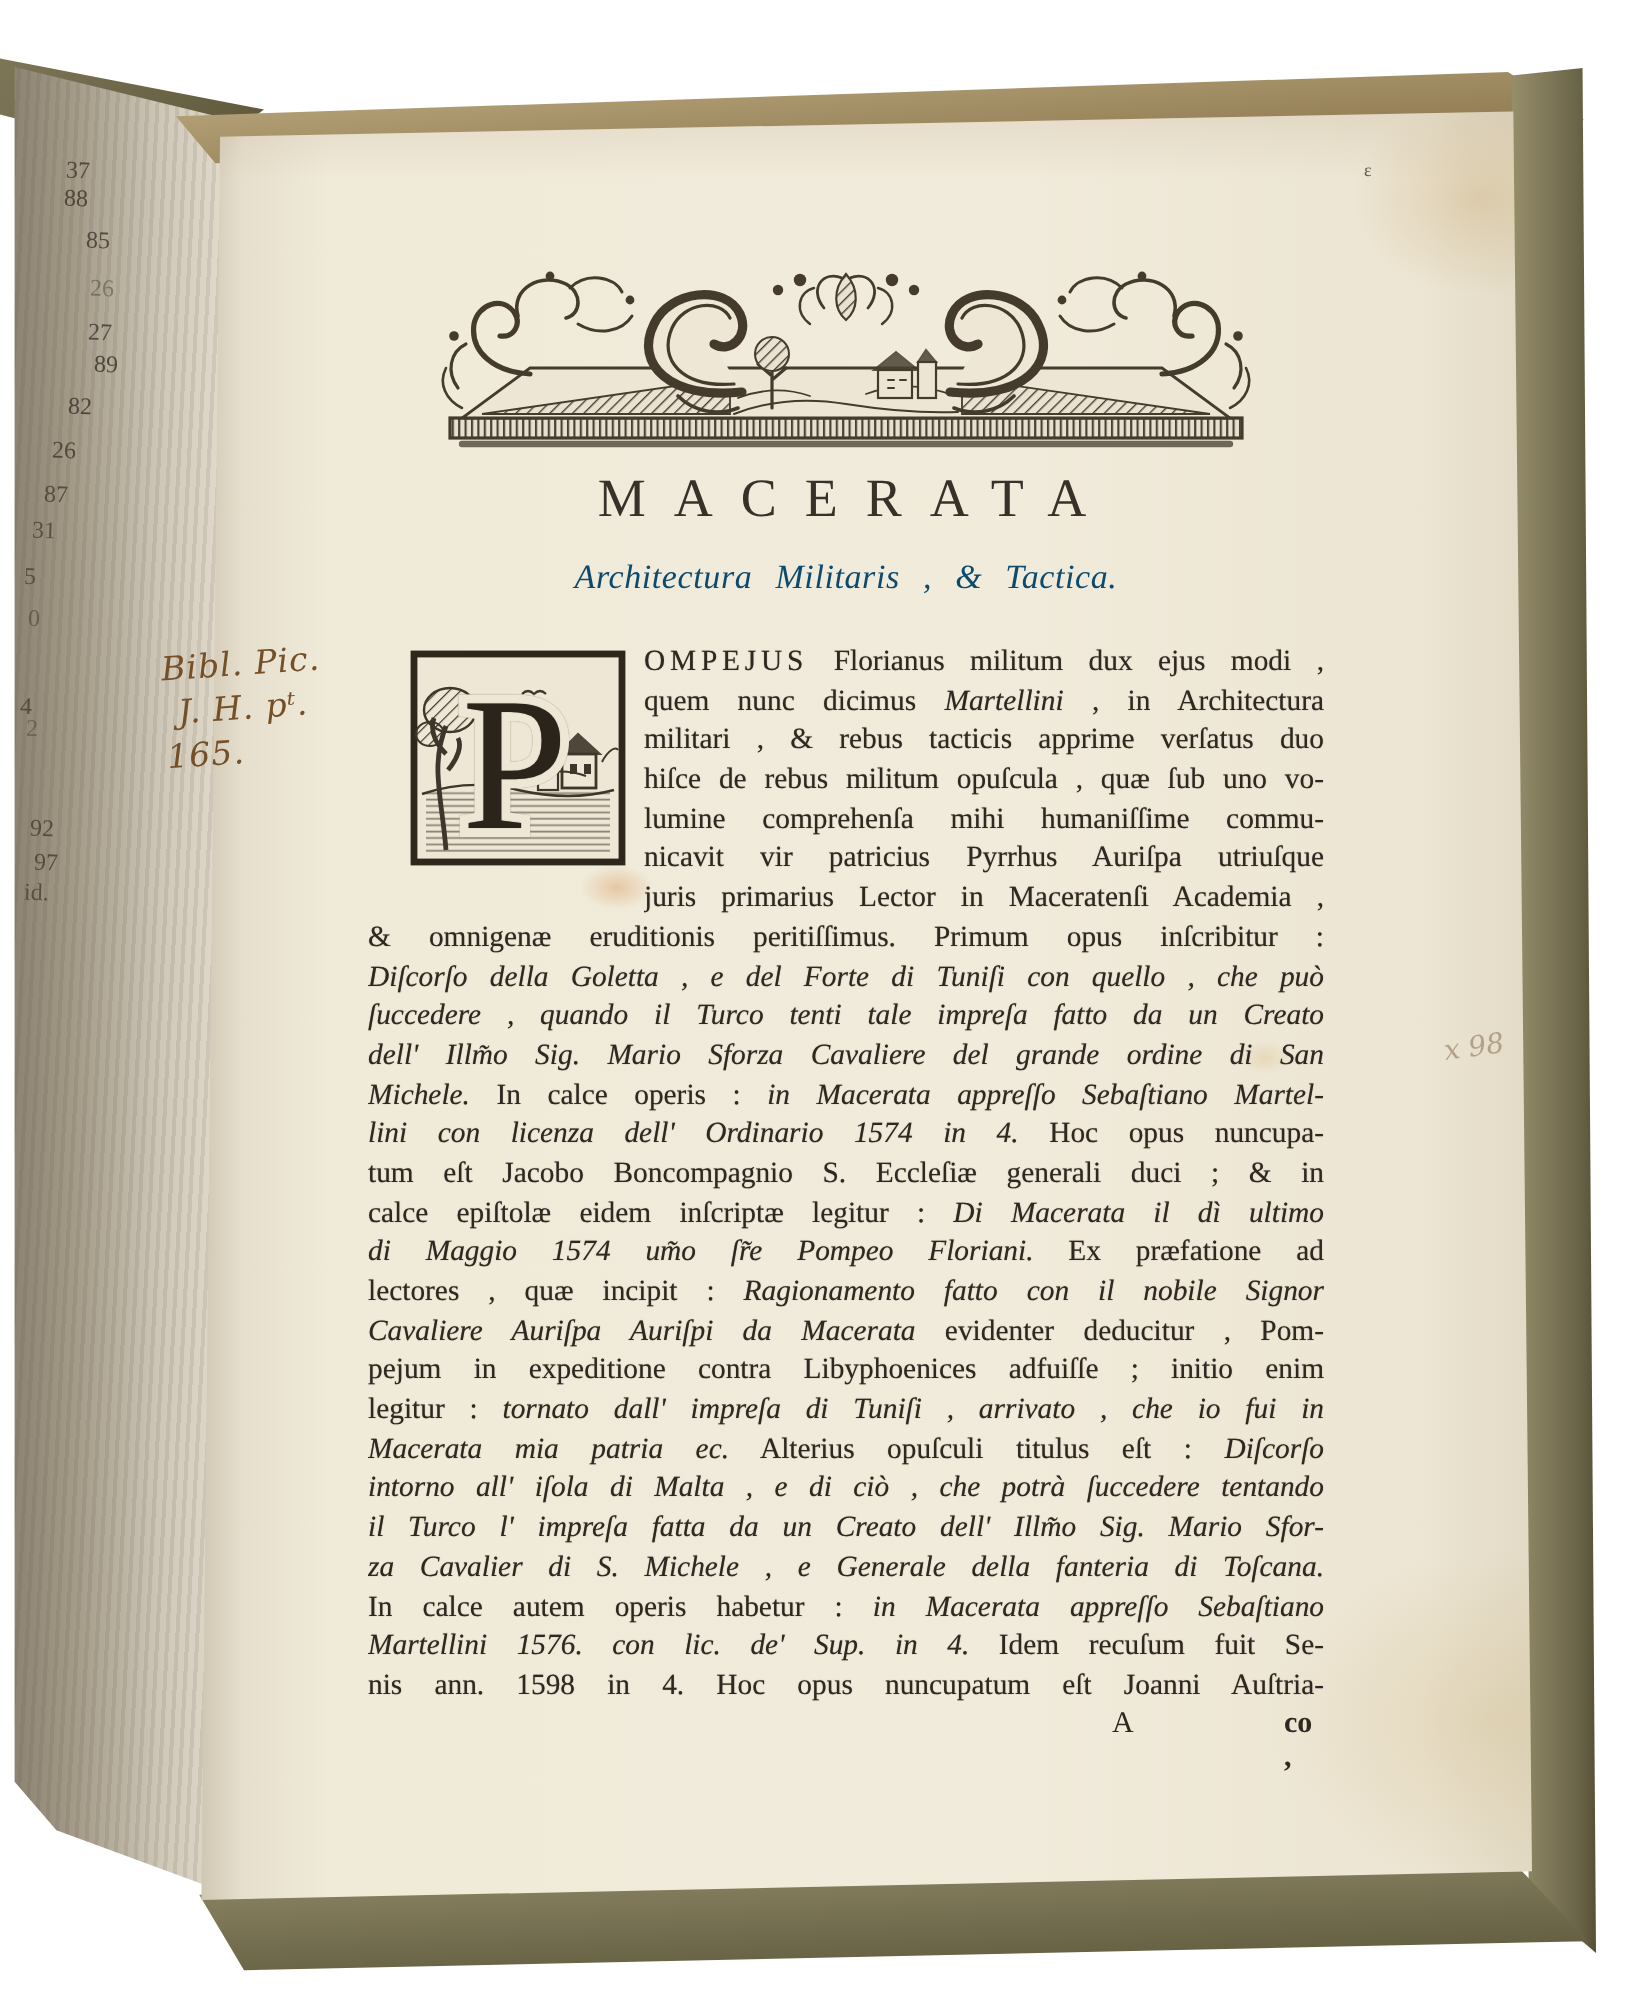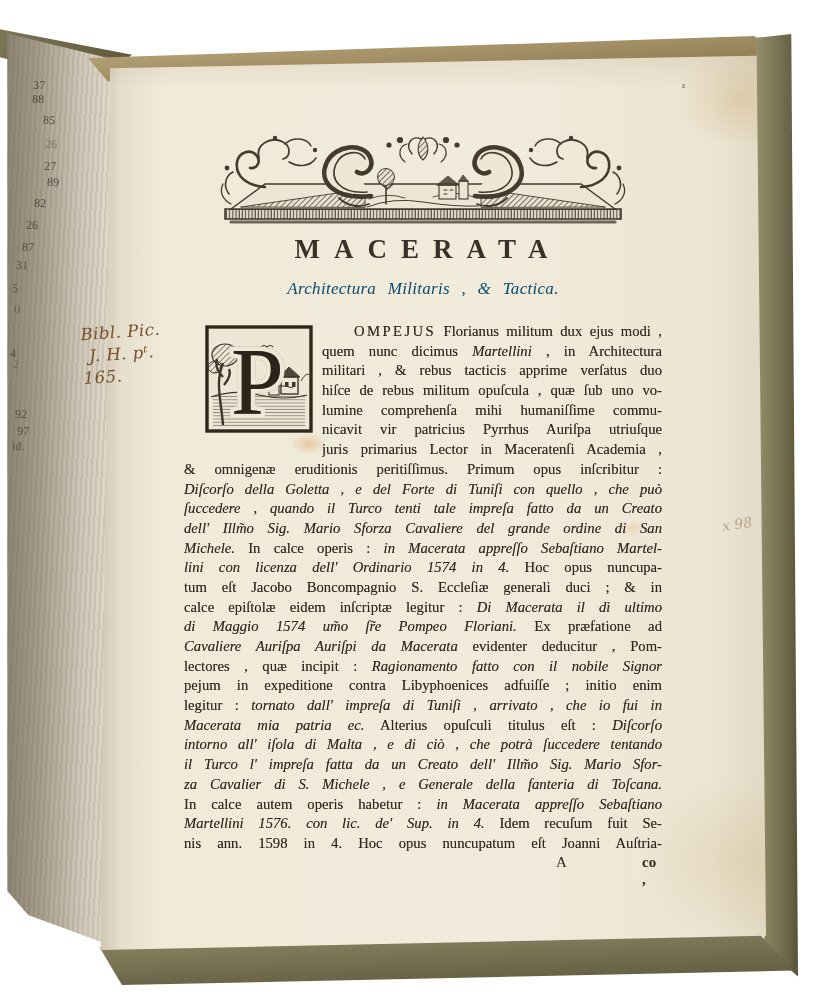--- a/index.html
+++ b/index.html
@@ -36,29 +36,29 @@
       linear-gradient(90deg,#cdc4b0 0%,#e6dfcd 3.5%,#f0ead9 10%,#f1ebdb 60%,#ece5d3 92%,#e2dac5 100%);}
 
   
   .numbers-col{left:0;top:0;width:70px;height:480px;}
   .spn{position:absolute;font-size:12px;color:#4a4237;transform:rotate(2deg);
        font-family:"Liberation Serif",serif;}
 
   
   .content{left:184px;top:130px;width:478px;color:#2f2820;}
   .headpiece{display:block;margin:2px auto 0;width:408px;height:96px;}
-  .title{margin:4px 0 0;text-align:center;font-size:27px;line-height:34px;font-weight:700;
+  .title{margin:4px 0 0;text-align:center;font-size:27px;line-height:34px;font-weight:400;
          letter-spacing:14px;padding-left:10px;color:#38312a;}
   .subtitle{margin-top:12px;text-align:center;font-style:italic;font-size:17px;line-height:22px;
             word-spacing:7px;letter-spacing:.3px;color:#0c4a6e;}
   .bodytext{margin-top:22px;font-size:14.7px;line-height:19.7px;
             text-shadow:0 0 .5px rgba(47,40,32,.55);}
   .bl{text-align:justify;text-align-last:justify;height:19.7px;overflow:hidden;}
   .it{font-style:italic;}
-  .caps{letter-spacing:2.4px;margin-left:32px;}
+  .caps{letter-spacing:2.4px;}
   .dropcap{float:left;width:108px;height:134px;margin:3px 9px 0 21px;}
   .dropcap svg{width:108px;height:108px;display:block;}
   .sig-row{position:relative;height:20px;font-size:15px;}
   .sig{position:absolute;left:372px;}
   .catch{position:absolute;left:458px;font-weight:bold;}
 
   
   .ink-note{left:82px;top:320px;width:120px;transform:rotate(-4deg);
     font-style:italic;font-size:16.5px;line-height:22px;color:#744f27;
     font-family:"DejaVu Serif",serif;letter-spacing:.5px;}
@@ -202,22 +202,22 @@
         <div class="bl"><span>juris primarius Lector in Maceratenſi Academia ,</span></div>
         <div class="bl"><span>&amp; omnigenæ eruditionis peritiſſimus.  Primum opus inſcribitur :</span></div>
         <div class="bl"><span class="it">Diſcorſo della Goletta , e del Forte di Tuniſi con quello , che può</span></div>
         <div class="bl"><span class="it">ſuccedere , quando il Turco tenti tale impreſa fatto da un Creato</span></div>
         <div class="bl"><span class="it">dell' Illm̃o Sig. Mario Sforza Cavaliere del grande ordine di San</span></div>
         <div class="bl"><span class="it">Michele.</span><span>  In calce operis : </span><span class="it">in Macerata appreſſo Sebaſtiano Martel-</span></div>
         <div class="bl"><span class="it">lini con licenza dell' Ordinario 1574 in 4.</span><span>  Hoc opus nuncupa-</span></div>
         <div class="bl"><span>tum eſt Jacobo Boncompagnio S. Eccleſiæ generali duci ; &amp; in</span></div>
         <div class="bl"><span>calce epiſtolæ eidem inſcriptæ legitur : </span><span class="it">Di Macerata il dì ultimo</span></div>
         <div class="bl"><span class="it">di Maggio 1574 um̃o ſr̃e Pompeo Floriani.</span><span>  Ex præfatione ad</span></div>
+        <div class="bl"><span>lectores , quæ incipit : </span><span class="it">Ragionamento fatto con il nobile Signor</span></div>
         <div class="bl"><span class="it">Cavaliere Auriſpa Auriſpi da Macerata</span><span> evidenter deducitur , Pom-</span></div>
-        <div class="bl"><span>lectores , quæ incipit : </span><span class="it">Ragionamento fatto con il nobile Signor</span></div>
         <div class="bl"><span>pejum in expeditione contra Libyphoenices adfuiſſe ; initio enim</span></div>
         <div class="bl"><span>legitur : </span><span class="it">tornato dall' impreſa di Tuniſi , arrivato , che io fui in</span></div>
         <div class="bl"><span class="it">Macerata mia patria ec.</span><span>  Alterius opuſculi titulus eſt : </span><span class="it">Diſcorſo</span></div>
         <div class="bl"><span class="it">intorno all' iſola di Malta , e di ciò , che potrà ſuccedere tentando</span></div>
         <div class="bl"><span class="it">il Turco l' impreſa fatta da un Creato dell' Illm̃o Sig. Mario Sfor-</span></div>
         <div class="bl"><span class="it">za Cavalier di S. Michele , e Generale della fanteria di Toſcana.</span></div>
         <div class="bl"><span>In calce autem operis habetur : </span><span class="it">in Macerata appreſſo Sebaſtiano</span></div>
         <div class="bl"><span class="it">Martellini 1576. con lic. de' Sup. in 4.</span><span>  Idem recuſum fuit Se-</span></div>
         <div class="bl"><span>nis ann. 1598 in 4.  Hoc opus nuncupatum eſt Joanni Auſtria-</span></div>
       </div>

